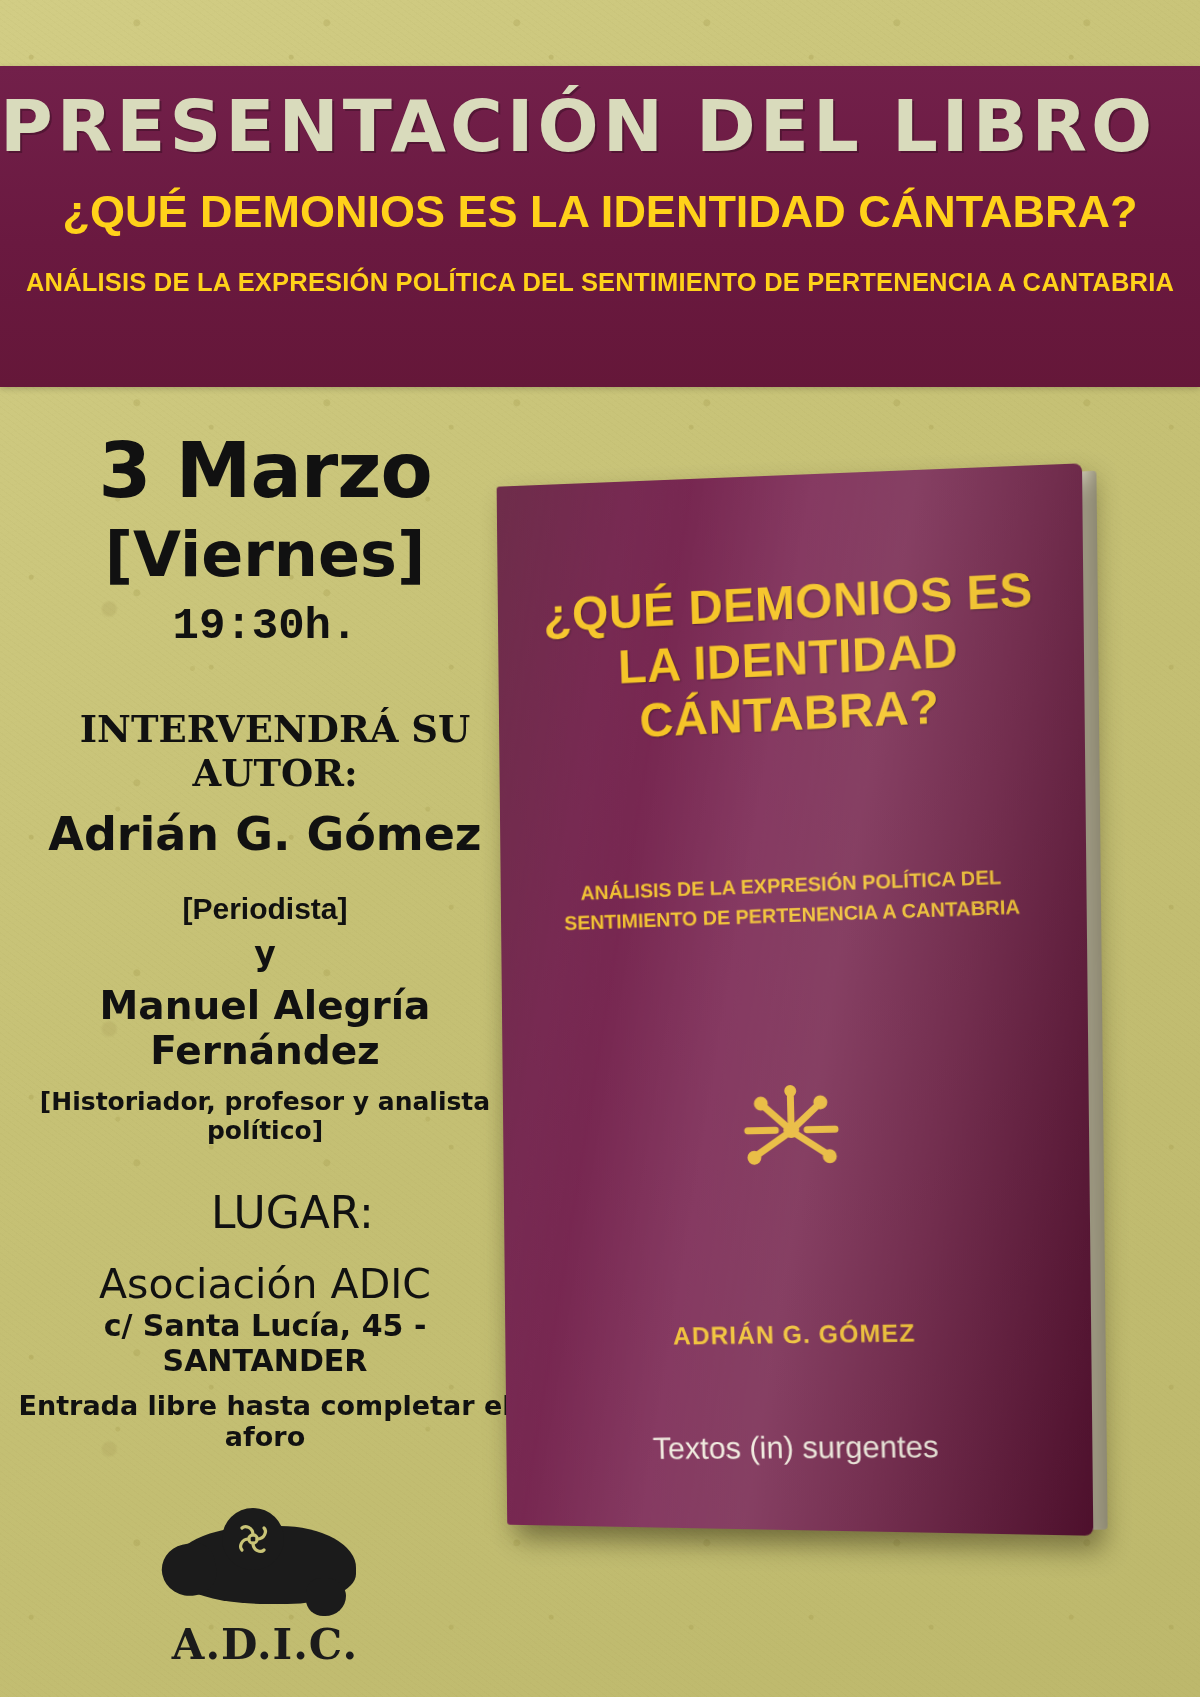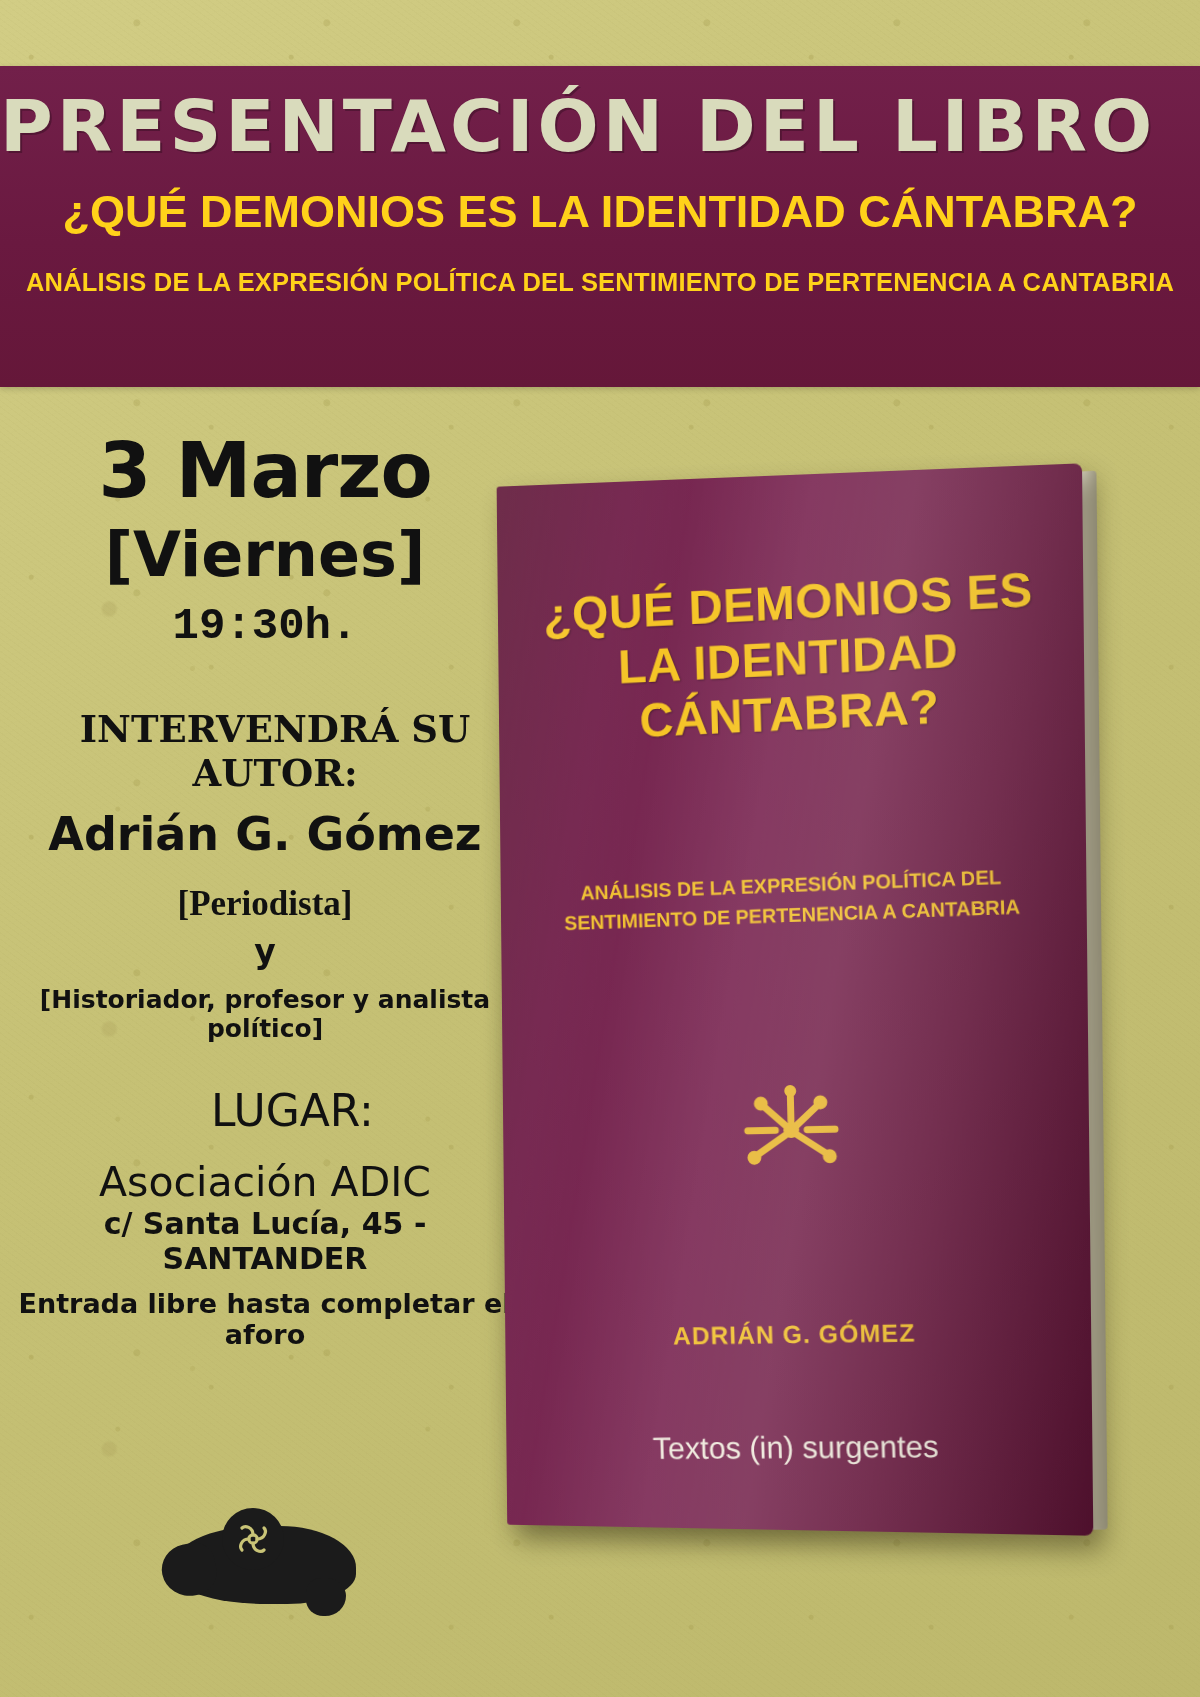--- a/index.html
+++ b/index.html
@@ -120,24 +120,24 @@
     margin-top: 52px;
     margin-left: 20px;
   }
   .speaker-name {
     font-family: "DejaVu Sans", sans-serif;
     font-weight: 700;
     font-size: 46px;
     margin-top: 12px;
   }
   .speaker-role {
-    font-family: Liberation Serif, serif;
-    font-weight: 700;
-    font-size: 35px;
-    margin-top: 23px;
+    font-family: Liberation Sans, sans-serif;
+    font-weight: 700;
+    font-size: 30px;
+    margin-top: 31px;
   }
   .speaker-conj {
     font-family: "DejaVu Sans", sans-serif;
     font-weight: 700;
     font-size: 33px;
     margin-top: 8px;
   }
   .speaker-name2 {
     font-family: "DejaVu Sans", sans-serif;
     font-weight: 700;
@@ -358,20 +358,21 @@
 
   <div class="left-col">
     <div class="date-line">3 Marzo</div>
     <div class="date-day">[Viernes]</div>
     <div class="date-time">19:30h.</div>
 
     <div class="speaker-intro">INTERVENDRÁ SU AUTOR:</div>
     <div class="speaker-name">Adrián G. Gómez</div>
     <div class="speaker-role">[Periodista]</div>
     <div class="speaker-conj">y</div>
+    <div class="speaker-name2">Manuel Alegría Fernández</div>
     <div class="speaker-role2">[Historiador, profesor y analista político]</div>
 
     <div class="place-label">LUGAR:</div>
     <div class="place-name">Asociación ADIC</div>
     <div class="place-addr">c/ Santa Lucía, 45 - SANTANDER</div>
     <div class="place-note">Entrada libre hasta completar el aforo</div>
   </div>
 
   <div class="logo-wrap">
     <div class="logo-mark">
@@ -381,20 +382,21 @@
           <g stroke="#c9c477" stroke-width="3.2" fill="none" stroke-linecap="round">
             <circle cx="22" cy="22" r="4.2"></circle>
             <path d="M22 18 C22 10, 14 8, 11 11"></path>
             <path d="M22 26 C22 34, 30 36, 33 33"></path>
             <path d="M18 22 C10 22, 8 30, 11 33"></path>
             <path d="M26 22 C34 22, 36 14, 33 11"></path>
           </g>
         </svg>
       </div>
     </div>
+    <div class="logo-text">A.D.I.C.</div>
   </div>
 
   <div class="book-area">
     <div class="book-shadow"></div>
     <div class="book">
       <div class="book-spine"></div>
       <div class="book-cover">
         <div class="bc-title">¿QUÉ DEMONIOS ES LA IDENTIDAD CÁNTABRA?</div>
         <div class="bc-sub">ANÁLISIS DE LA EXPRESIÓN POLÍTICA DEL SENTIMIENTO DE PERTENENCIA A CANTABRIA</div>
         <div class="bc-symbol">

